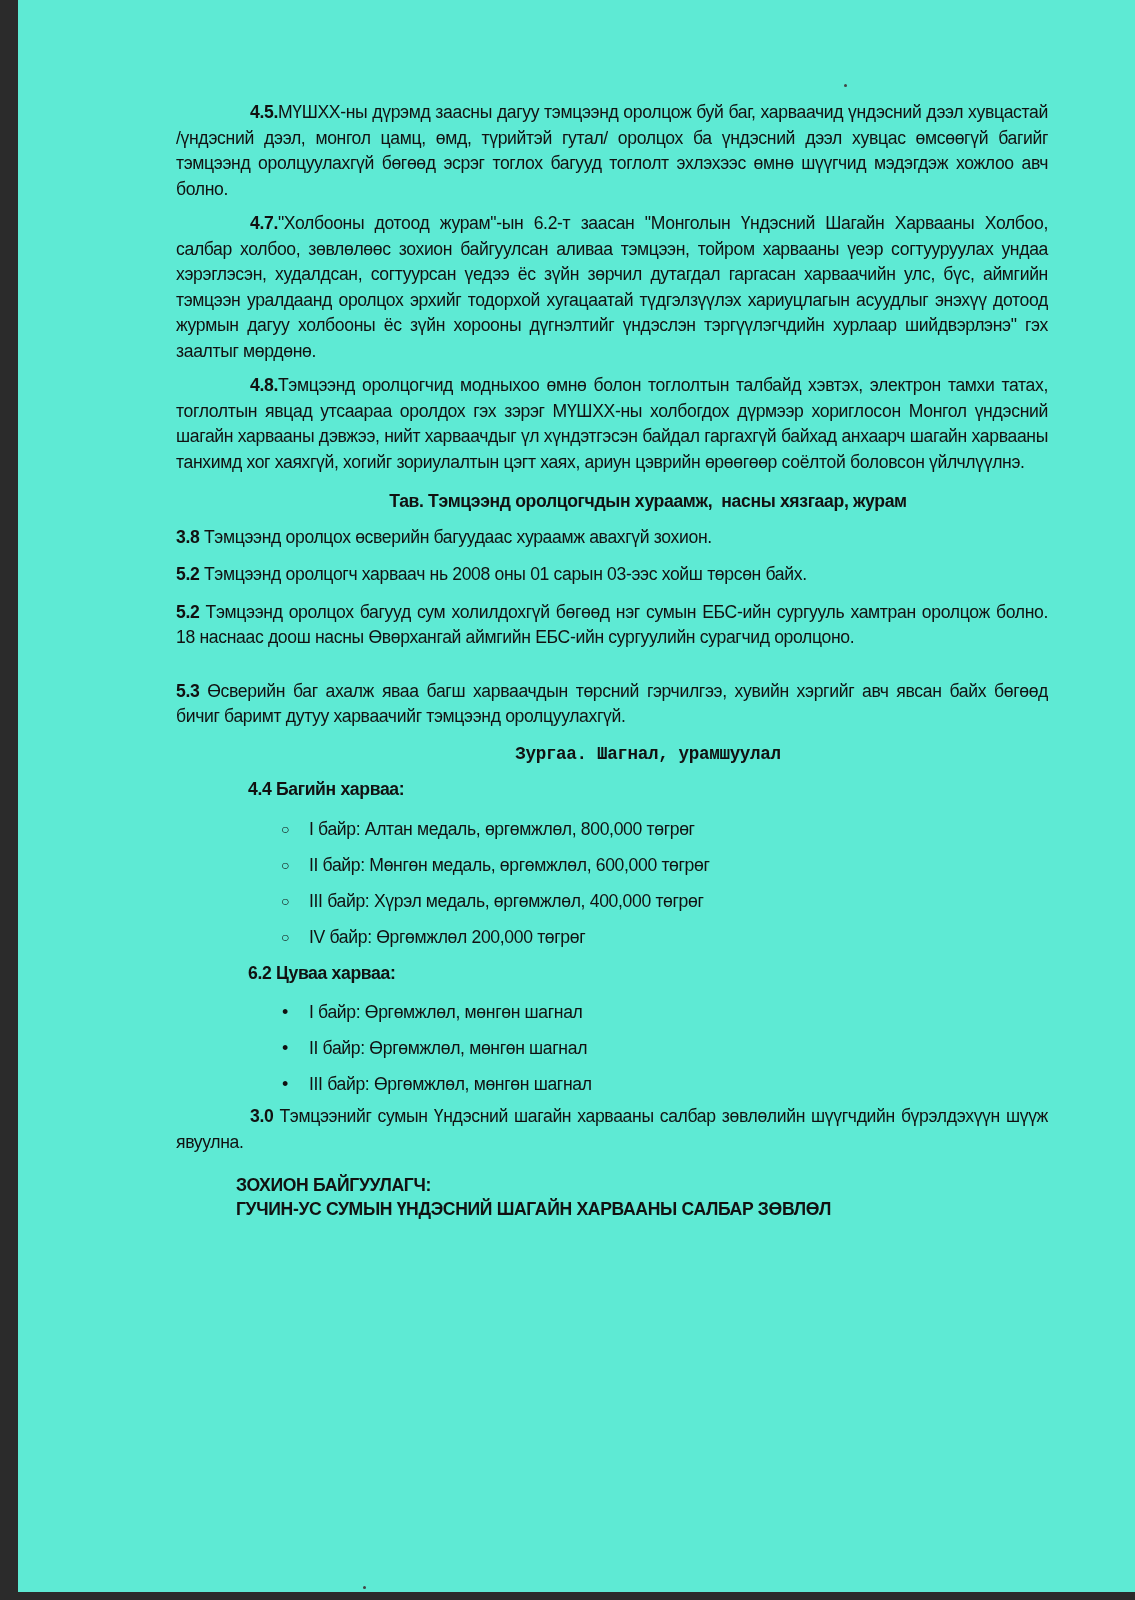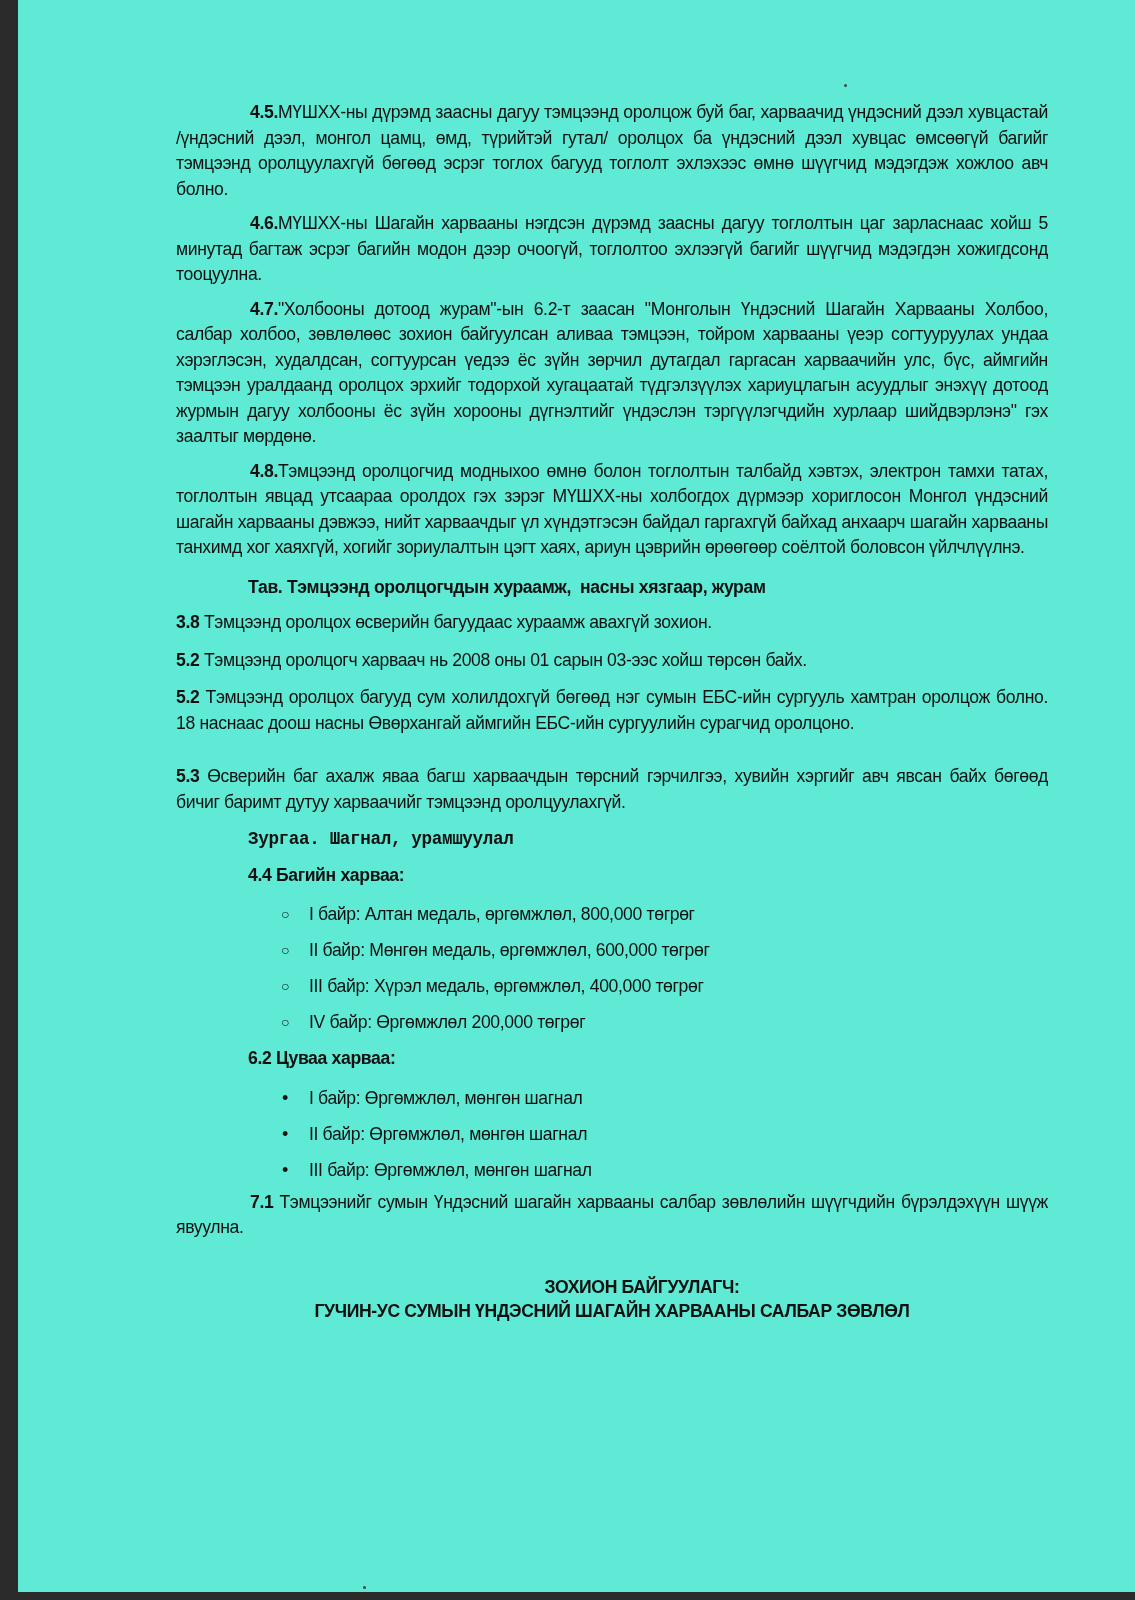--- a/index.html
+++ b/index.html
@@ -33,20 +33,21 @@
     }
     .para {
       text-align: justify;
       margin: 0 0 9px 0;
     }
     .indent { text-indent: 74px; }
     .num { font-weight: bold; }
     .section-heading {
       font-weight: bold;
       margin: 26px 0 10px 72px;
+      text-align: center;
     }
     .section-heading.flush { margin-left: 0; }
     .subhead {
       font-weight: bold;
       margin: 6px 0 8px 72px;
     }
     ul.prize-list {
       list-style: none;
       margin: 0 0 2px 0;
       padding: 0;
@@ -64,23 +65,22 @@
       width: 14px;
       text-align: center;
     }
     .bullet-circle {
       font-size: 14px;
     }
     .bullet-disc {
       font-size: 18px;
     }
     .organizer {
-      text-align: center;
       font-weight: bold;
-      margin-top: 34px;
+      margin-top: 18px;
       line-height: 24px;
       padding-left: 60px;
     }
     .stray-dot {
       position: absolute;
       width: 3px;
       height: 3px;
       border-radius: 50%;
       background: #444;
     }
@@ -89,21 +89,20 @@
 <body>
 
 <div class="page">
   <span class="stray-dot" style="left:826px; top:84px;"></span>
   <span class="stray-dot" style="left:345px; top:1586px;"></span>
 
   <div class="content">
 
     <p class="para indent"><span class="num">4.5.</span><span>МҮШХХ-ны дүрэмд заасны дагуу тэмцээнд оролцож буй баг, харваачид үндэсний дээл хувцастай /үндэсний дээл, монгол цамц, өмд, түрийтэй гутал/ оролцох ба үндэсний дээл хувцас өмсөөгүй багийг тэмцээнд оролцуулахгүй бөгөөд эсрэг тоглох багууд тоглолт эхлэхээс өмнө шүүгчид мэдэгдэж хожлоо авч болно.</span></p>
 
-    <p class="para indent"><span class="num">4.6.</span><span>МҮШХХ-ны Шагайн харвааны нэгдсэн дүрэмд заасны дагуу тоглолтын цаг зарласнаас хойш 5 минутад багтаж эсрэг багийн модон дээр очоогүй, тоглолтоо эхлээгүй багийг шүүгчид мэдэгдэн хожигдсонд тооцуулна.</span></p>
 
     <p class="para indent"><span class="num">4.7.</span><span>"Холбооны дотоод журам"-ын 6.2-т заасан "Монголын Үндэсний Шагайн Харвааны Холбоо, салбар холбоо, зөвлөлөөс зохион байгуулсан аливаа тэмцээн, тойром харвааны үеэр согтууруулах ундаа хэрэглэсэн, худалдсан, согтуурсан үедээ ёс зүйн зөрчил дутагдал гаргасан харваачийн улс, бүс, аймгийн тэмцээн уралдаанд оролцох эрхийг тодорхой хугацаатай түдгэлзүүлэх хариуцлагын асуудлыг энэхүү дотоод журмын дагуу холбооны ёс зүйн хорооны дүгнэлтийг үндэслэн тэргүүлэгчдийн хурлаар шийдвэрлэнэ" гэх заалтыг мөрдөнө.</span></p>
 
     <p class="para indent"><span class="num">4.8.</span><span>Тэмцээнд оролцогчид модныхоо өмнө болон тоглолтын талбайд хэвтэх, электрон тамхи татах, тоглолтын явцад утсаараа оролдох гэх зэрэг МҮШХХ-ны холбогдох дүрмээр хориглосон Монгол үндэсний шагайн харвааны дэвжээ, нийт харваачдыг үл хүндэтгэсэн байдал гаргахгүй байхад анхаарч шагайн харвааны танхимд хог хаяхгүй, хогийг зориулалтын цэгт хаях, ариун цэврийн өрөөгөөр соёлтой боловсон үйлчлүүлнэ.</span></p>
 
     <div class="section-heading" style="margin-top:14px; white-space:pre;">Тав. Тэмцээнд оролцогчдын хураамж,  насны хязгаар, журам</div>
 
     <p class="para" style="margin-bottom:12px;"><span class="num">3.8</span> <span>Тэмцээнд оролцох өсверийн багуудаас хураамж авахгүй зохион.</span></p>
 
     <p class="para" style="margin-bottom:12px;"><span class="num">5.2</span> <span>Тэмцээнд оролцогч харваач нь 2008 оны 01 сарын 03-ээс хойш төрсөн байх.</span></p>
@@ -123,21 +122,21 @@
     </ul>
 
     <div class="subhead">6.2 Цуваа харваа:</div>
     <ul class="prize-list">
       <li><span class="bullet bullet-disc">•</span><span>I байр: Өргөмжлөл, мөнгөн шагнал</span></li>
       <li><span class="bullet bullet-disc">•</span><span>II байр: Өргөмжлөл, мөнгөн шагнал</span></li>
       <li><span class="bullet bullet-disc">•</span><span>III байр: Өргөмжлөл, мөнгөн шагнал</span></li>
     </ul>
 
 
-    <p class="para indent"><span class="num">7.1</span> <span>Тэмцээнийг сумын Үндэсний шагайн харвааны салбар зөвлөлийн шүүгчдийн бүрэлдэхүүн шүүж явуулна.</span></p>
+    <p class="para indent"><span class="num">3.0</span> <span>Тэмцээнийг сумын Үндэсний шагайн харвааны салбар зөвлөлийн шүүгчдийн бүрэлдэхүүн шүүж явуулна.</span></p>
 
     <div class="organizer">
       <div>ЗОХИОН БАЙГУУЛАГЧ:</div>
       <div style="padding-right:60px;">ГУЧИН-УС СУМЫН ҮНДЭСНИЙ ШАГАЙН ХАРВААНЫ САЛБАР ЗӨВЛӨЛ</div>
     </div>
 
   </div>
 </div>
 
 </body></html>

